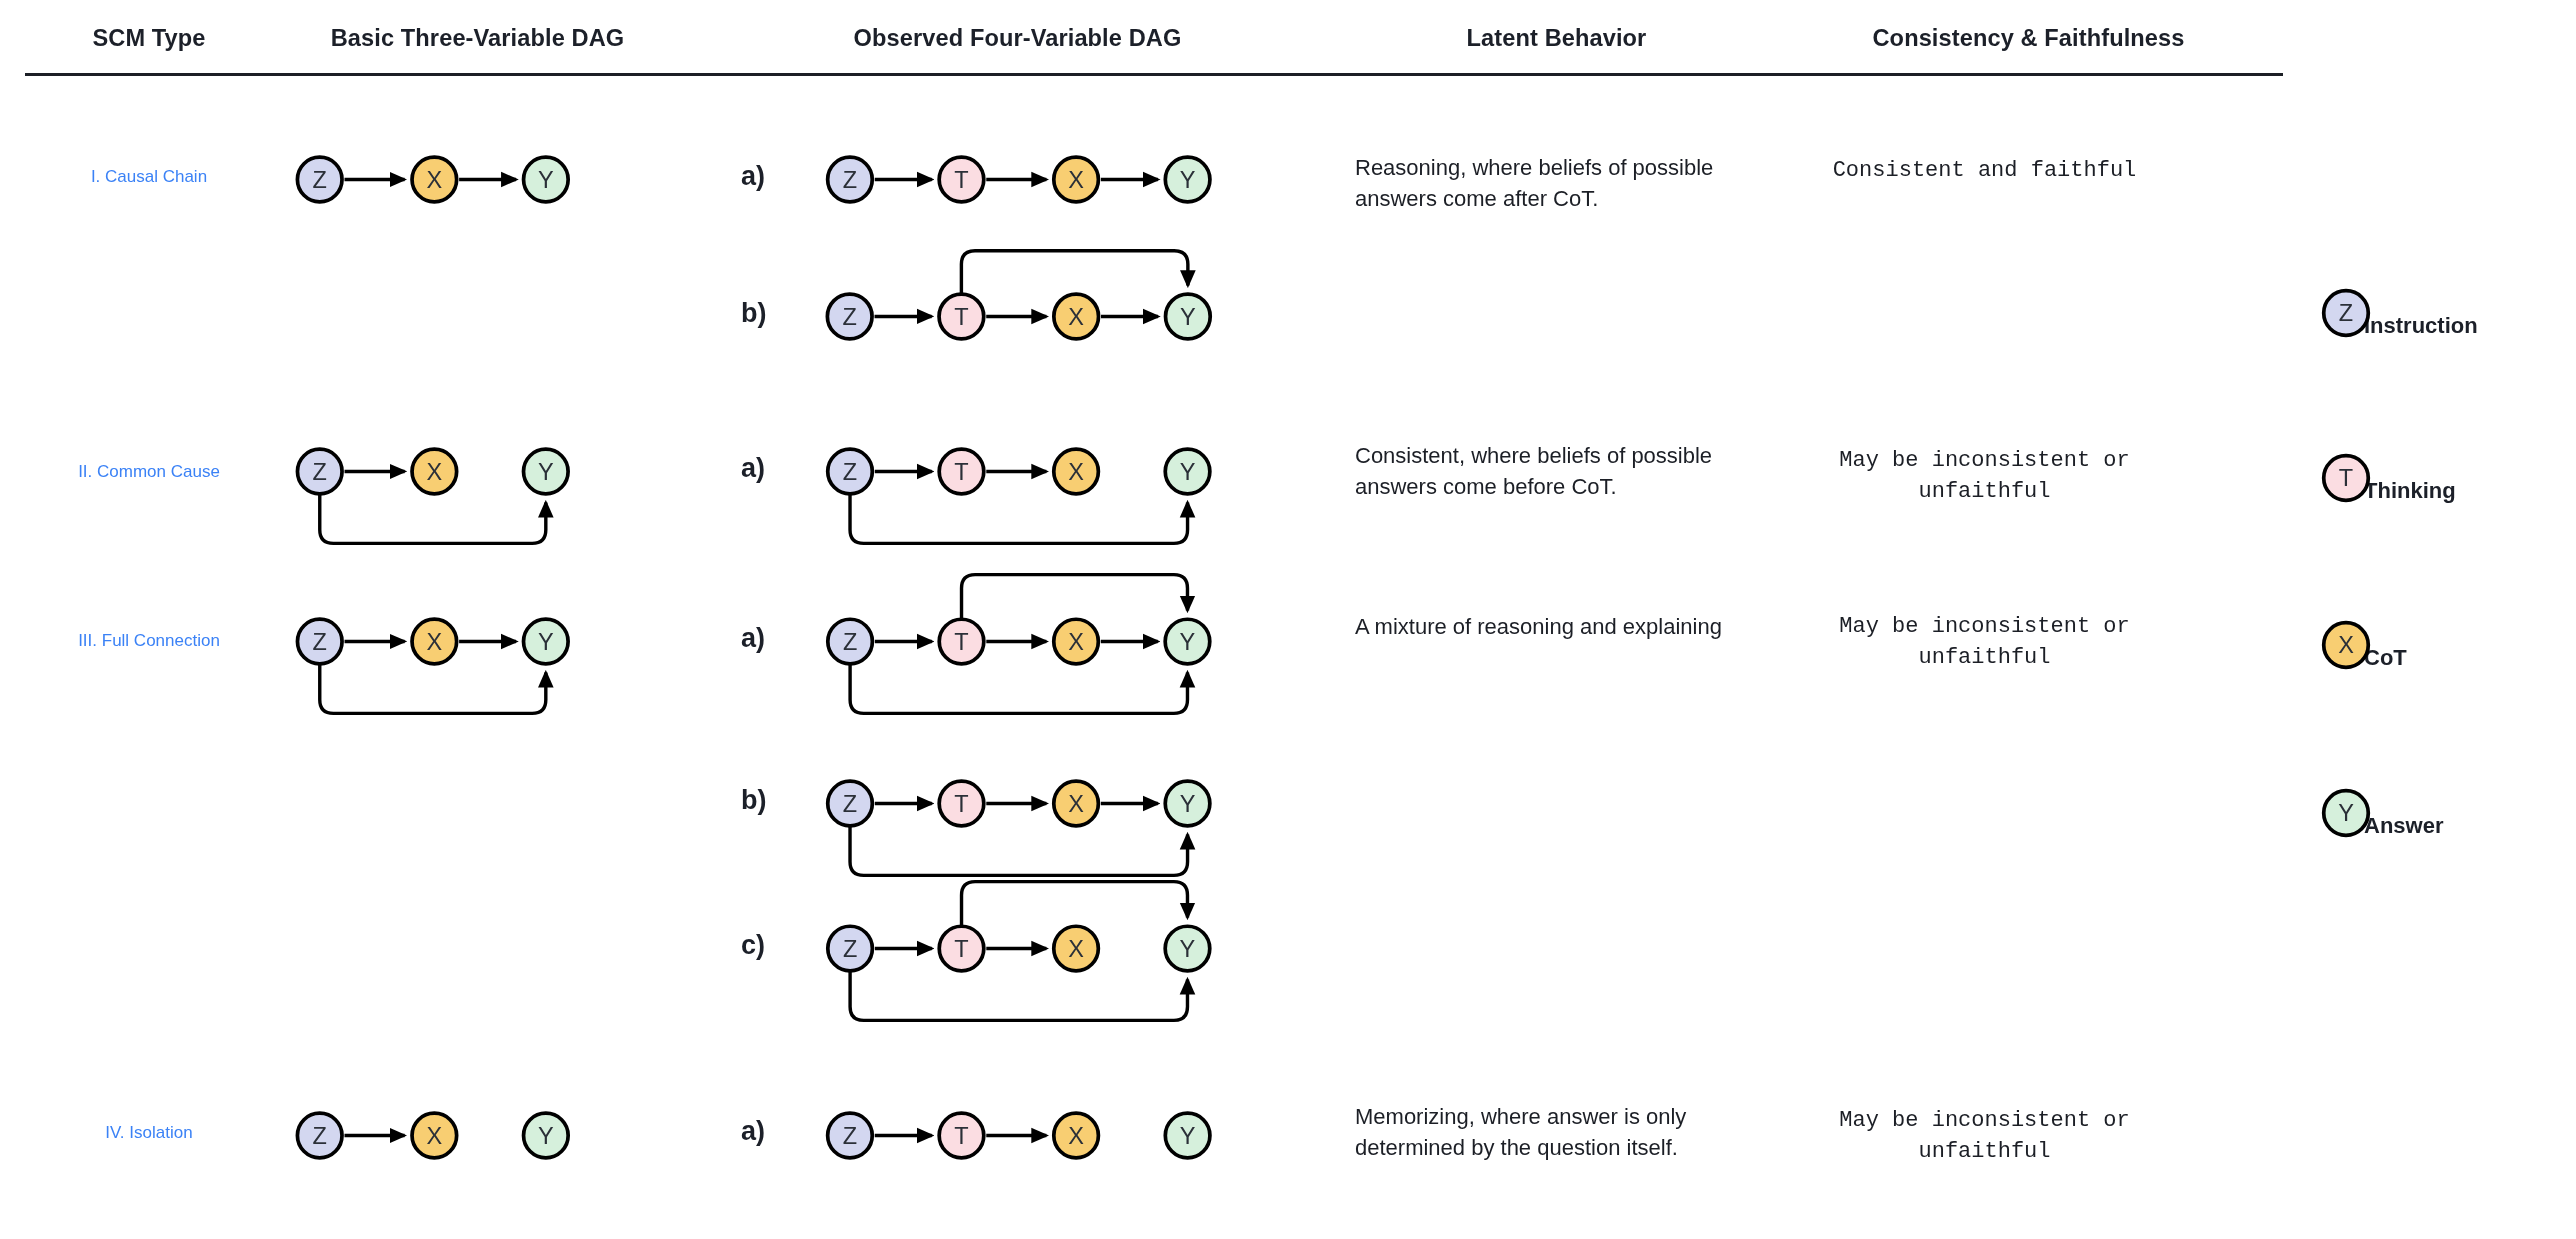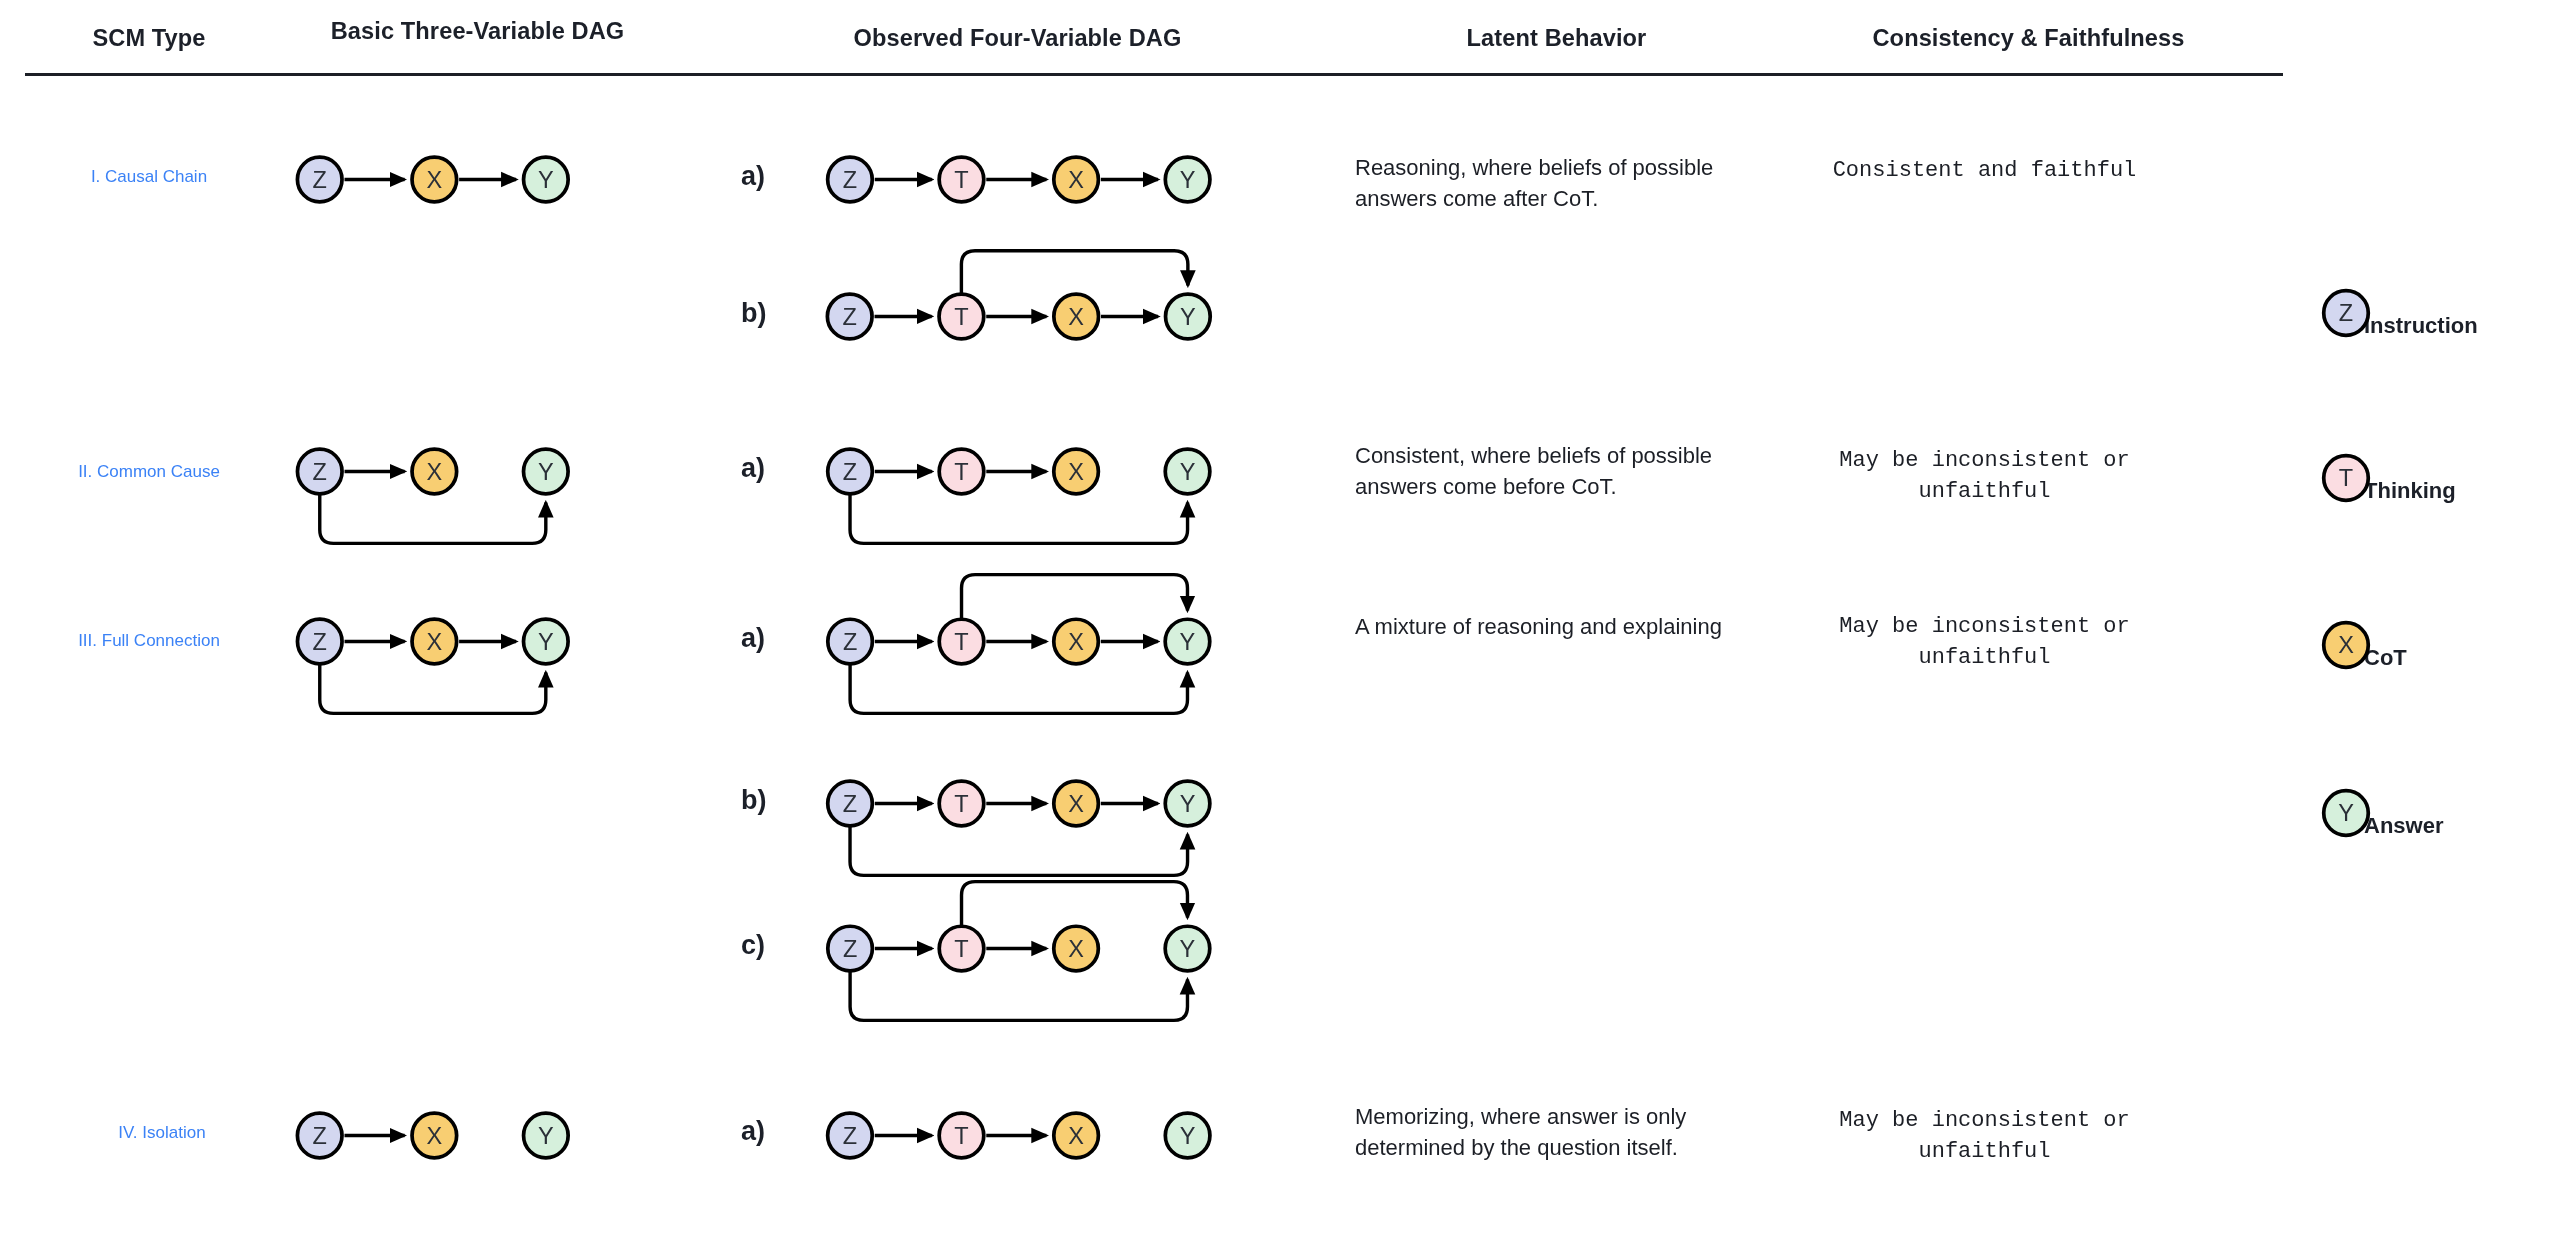--- a/index.html
+++ b/index.html
@@ -32,21 +32,21 @@
   .legend{position:absolute;}
   .legend-item{position:absolute;display:flex;align-items:center;}
   .legend-label{font-weight:bold;font-size:22px;color:#1c2029;margin-left:44px;white-space:nowrap;}
 </style>
 </head>
 <body>
 
 <div id="root">
   <div id="headers">
       <div class="hdr" style="left: 25px; top: 25px; width: 248px;">SCM Type</div>
-      <div class="hdr" style="left: 273px; top: 18px; width: 409px;">Basic Three-Variable DAG</div>
+      <div class="hdr" style="left: 273px; top: 25px; width: 409px;">Basic Three-Variable DAG</div>
       <div class="hdr" style="left: 720px; top: 25px; width: 595px;">Observed Four-Variable DAG</div>
       <div class="hdr" style="left: 1352px; top: 25px; width: 409px;">Latent Behavior</div>
       <div class="hdr" style="left: 1774px; top: 25px; width: 509px;">Consistency &amp; Faithfulness</div>
     </div>
   <div class="hdr-rule"></div>
   <div id="rows">
       <div class="scmlabel" style="left: 25px; top: 167px; width: 248px;">I. Causal Chain</div>
       <div class="panel" style="left: 273px; top: 151px;">
         <svg width="314" height="57" viewBox="0 4 506 92">
           <defs>
@@ -297,21 +297,21 @@
           </g>
           <g>
             <ellipse cx="620" cy="95" rx="36" ry="36" fill="#d6f0dc" stroke="#000000" stroke-width="6"></ellipse>
             <text x="620" y="108" text-anchor="middle" font-family="&quot;Liberation Sans&quot;, sans-serif" font-size="38" fill="#2b3038">Y</text>
           </g>
         </svg>
       </div>
       <div class="caselbl" style="left: 741px; top: 930px;">c)</div>
       <div class="celltext" style="left: 1355px; top: 611px; width: 385px;"><span>A mixture of reasoning and explaining</span></div>
       <div class="celltext ctr" style="left: 1786px; top: 611px; width: 397px;">May be inconsistent or unfaithful</div>
-      <div class="scmlabel" style="left: 38px; top: 1123px; width: 248px;">IV. Isolation</div>
+      <div class="scmlabel" style="left: 25px; top: 1123px; width: 248px;">IV. Isolation</div>
       <div class="panel" style="left: 273px; top: 1107px;">
         <svg width="314" height="57" viewBox="0 4 506 92">
           <defs>
             <marker id="b3-ar" viewBox="0 0 10 10" refX="8.5" refY="5" markerWidth="5.2" markerHeight="5.2" orient="auto">
               <path d="M0,0.6 L10,5 L0,9.4 z" fill="#000"></path>
             </marker>
           </defs>
           <line x1="115" y1="50" x2="212" y2="50" stroke="#000" stroke-width="5.5" marker-end="url(#b3-ar)"></line>
           <g>
             <ellipse cx="75" cy="50" rx="36" ry="36" fill="#d3d7f0" stroke="#000000" stroke-width="6"></ellipse>

